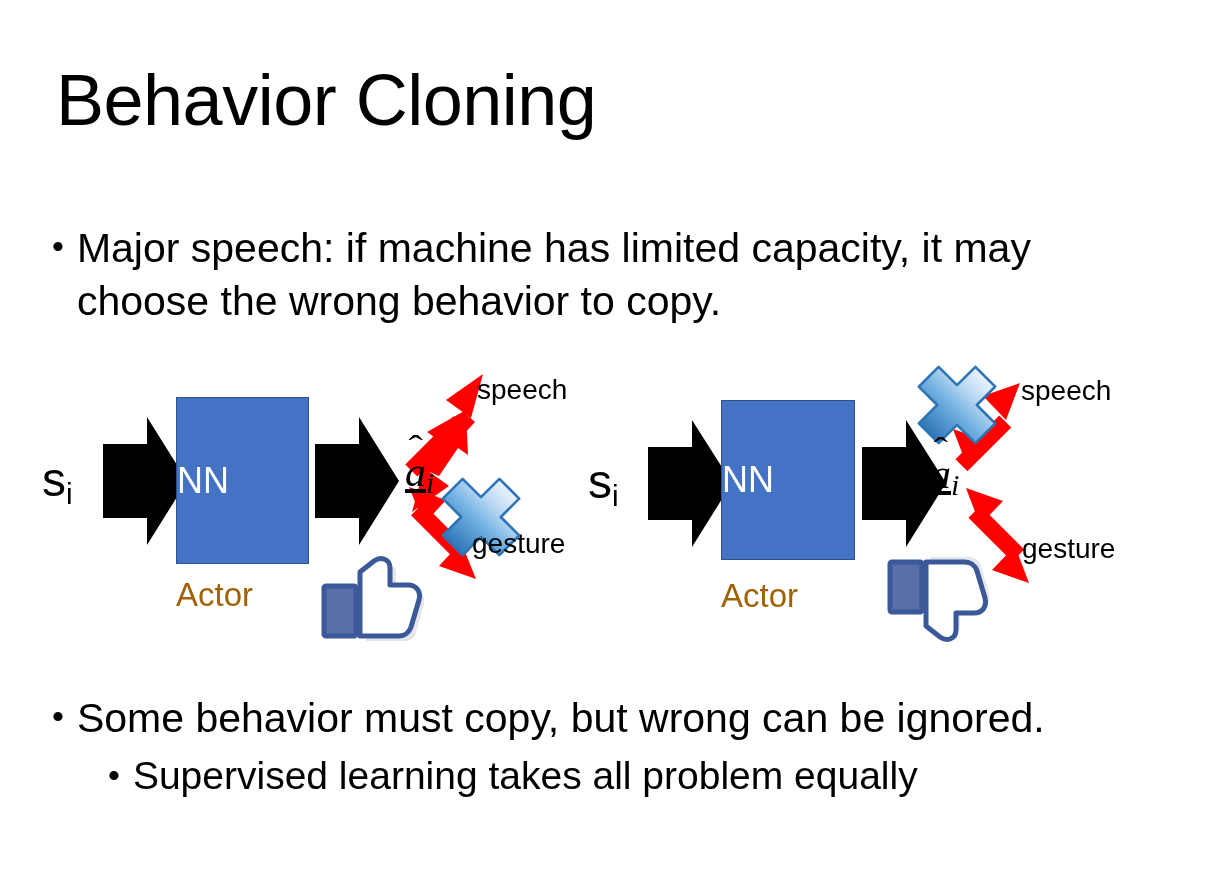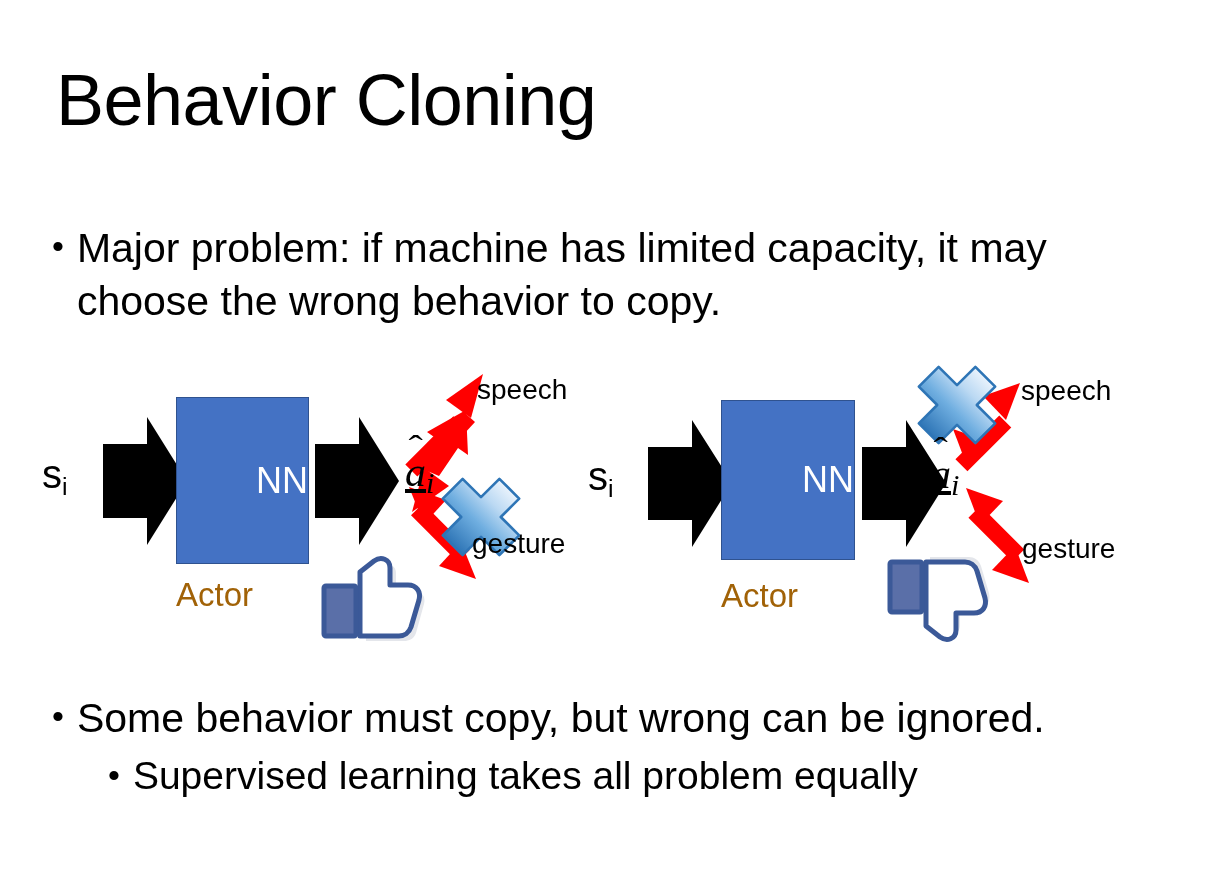--- a/index.html
+++ b/index.html
@@ -62,39 +62,39 @@
   
   .diagram { position: absolute; top: 0; left: 0; }
 
   .nn-box {
     position: absolute;
     background: #4472C4;
     border: 1.5px solid #2F528F;
     box-sizing: border-box;
     display: flex;
     align-items: center;
-    justify-content: flex-end;
+    justify-content: flex-start;
   }
   .nn-label {
     color: #ffffff;
     font-size: 36px;
     line-height: 1;
   }
 
   .actor-label {
     position: absolute;
     font-size: 33px;
     color: #a16207;
     white-space: nowrap;
     text-align: left;
   }
 
   .state-label {
     position: absolute;
-    font-size: 40px;
+    font-size: 48px;
     color: #000000;
     white-space: nowrap;
   }
   .state-label sub {
     font-size: 0.62em;
     vertical-align: baseline;
     position: relative;
     top: 0.28em;
   }
 
@@ -144,21 +144,21 @@
 </head>
 <body>
 
 <div id="slide">
 
   <div id="slide-title">Behavior Cloning</div>
 
   <div class="bullet-block" id="bullet-top">
     <div class="bullet-row">
       <span class="bullet-dot">•</span>
-      <span class="bullet-text">Major problem: if machine has limited capacity, it may choose the wrong behavior to copy.</span>
+      <span class="bullet-text">Major speech: if machine has limited capacity, it may choose the wrong behavior to copy.</span>
     </div>
   </div>
 
   <div class="diagram">
 
     <svg class="svg-layer" width="1210" height="892" viewBox="0 0 1210 892">
       <defs>
         <linearGradient id="crossGrad" x1="0" y1="0" x2="0" y2="1">
           <stop offset="0%" stop-color="#EAF3FC"></stop>
           <stop offset="28%" stop-color="#BBD9F3"></stop>

